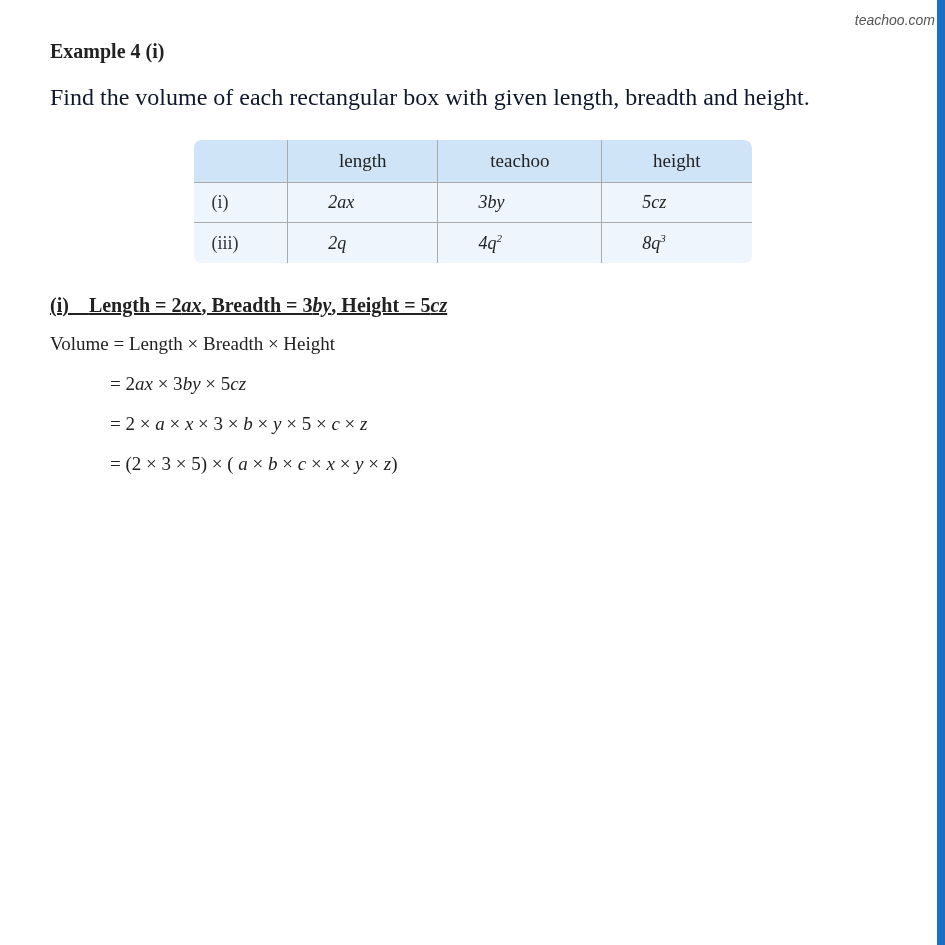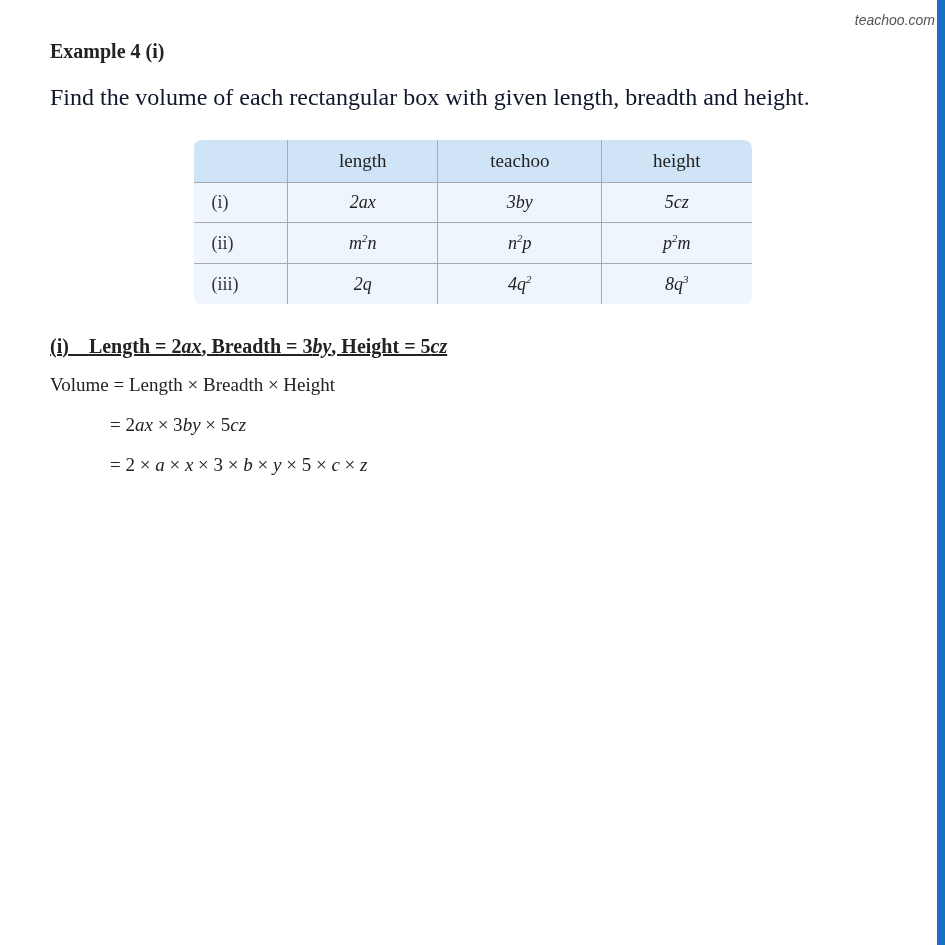--- a/index.html
+++ b/index.html
@@ -70,21 +70,21 @@
       background-color: #d0e4f7;
       font-weight: normal;
       text-align: center;
       padding: 10px 40px;
       border: 1px solid #aaa;
       font-size: 19px;
     }
 
     .data-table td {
       background-color: #eef5fc;
-      text-align: center;
+      text-align: left;
       padding: 9px 40px;
       border: 1px solid #aaa;
       font-size: 18px;
     }
 
     .data-table td:first-child {
       background-color: #eef5fc;
       text-align: left;
       padding-left: 18px;
       padding-right: 18px;
@@ -161,26 +161,20 @@
       </tr>
     </thead>
     <tbody>
       <tr>
         <td>(i)</td>
         <td><span class="italic-math">2ax</span></td>
         <td><span class="italic-math">3by</span></td>
         <td><span class="italic-math">5cz</span></td>
       </tr>
       <tr>
-        <td>(ii)</td>
-        <td><span class="italic-math">m<sup>2</sup>n</span></td>
-        <td><span class="italic-math">n<sup>2</sup>p</span></td>
-        <td><span class="italic-math">p<sup>2</sup>m</span></td>
-      </tr>
-      <tr>
         <td>(iii)</td>
         <td><span class="italic-math">2q</span></td>
         <td><span class="italic-math">4q<sup>2</sup></span></td>
         <td><span class="italic-math">8q<sup>3</sup></span></td>
       </tr>
     </tbody>
   </table>
 </div>
 
 <div class="solution-heading">
@@ -190,13 +184,16 @@
 <div class="solution-block">
   <p>
     Volume = Length × Breadth × Height
   </p>
   <p class="indent">
     = 2<span class="italic-math">ax</span> × 3<span class="italic-math">by</span> × 5<span class="italic-math">cz</span>
   </p>
   <p class="indent">
     = 2 × <span class="italic-math">a</span> × <span class="italic-math">x</span> × 3 × <span class="italic-math">b</span> × <span class="italic-math">y</span> × 5 × <span class="italic-math">c</span> × <span class="italic-math">z</span>
   </p>
+  <p class="indent">
+    = (2 × 3 × 5) × ( <span class="italic-math">a</span> × <span class="italic-math">b</span> × <span class="italic-math">c</span> × <span class="italic-math">x</span> × <span class="italic-math">y</span> × <span class="italic-math">z</span>)
+  </p>
 </div>
 
 </body></html>

